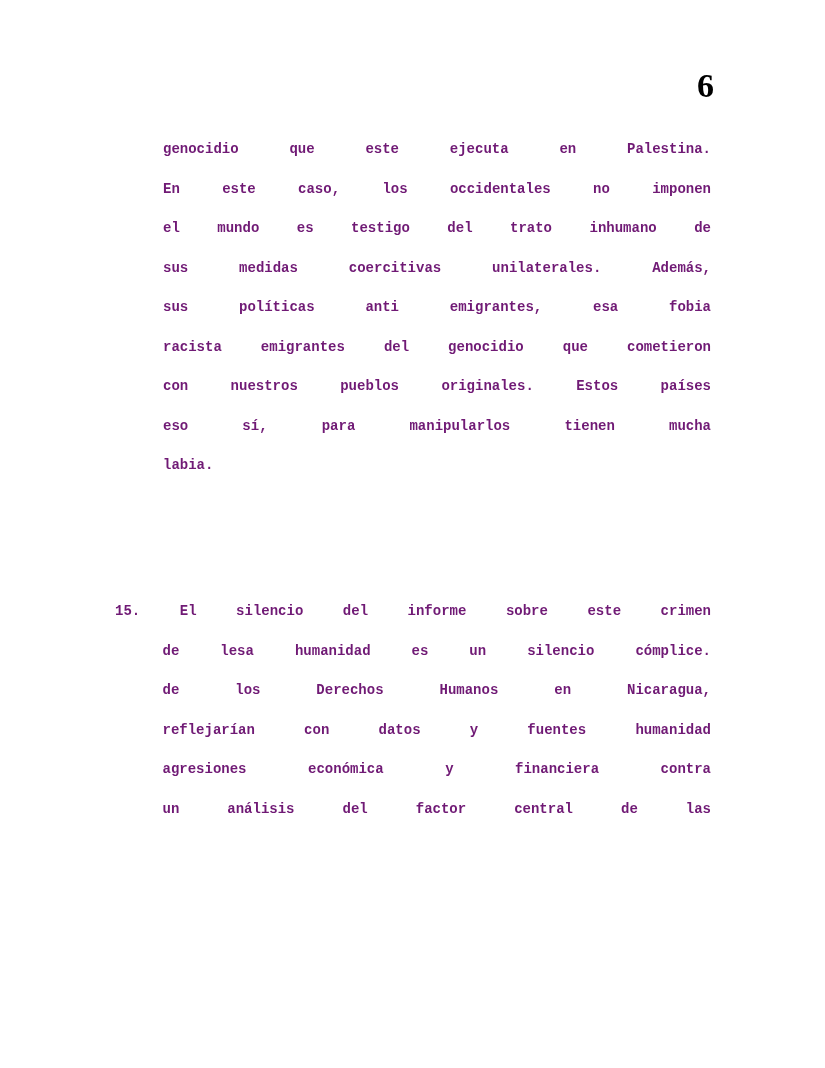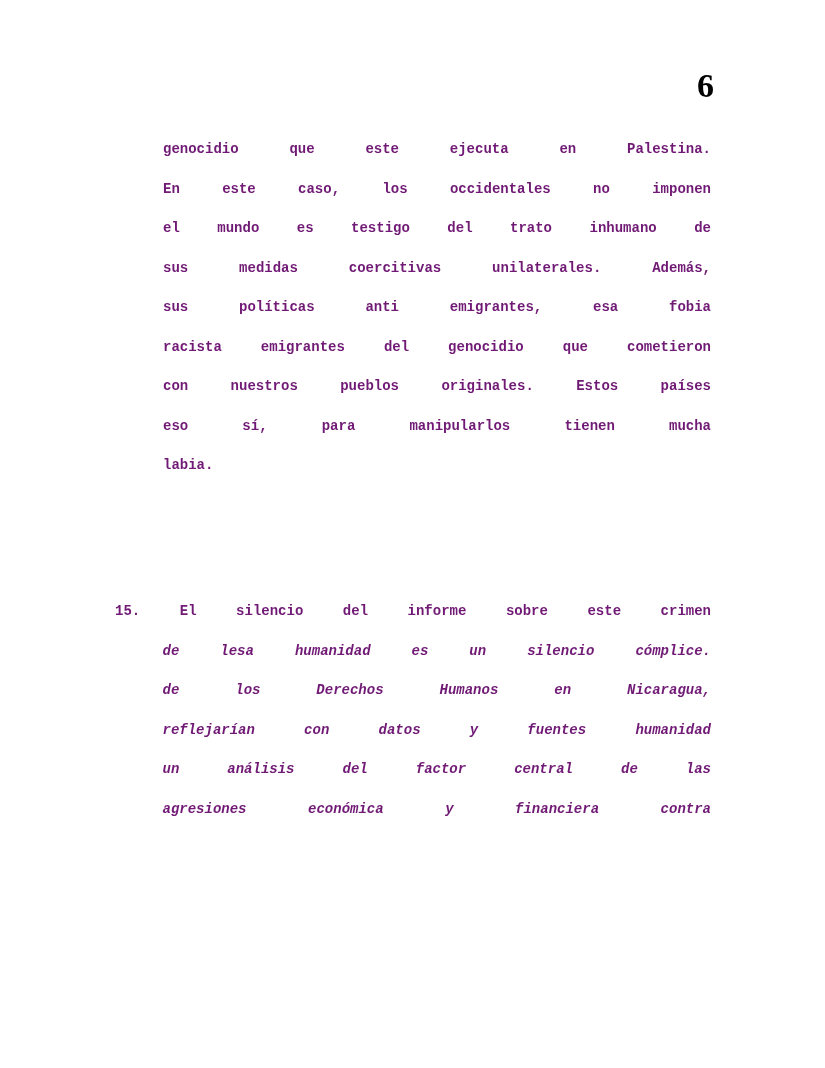--- a/index.html
+++ b/index.html
@@ -52,21 +52,20 @@
     text-align: justify;
     text-align-last: justify;
     white-space: normal;
   }
   .line.last {
     text-align: left;
     text-align-last: left;
   }
   .para-item15 .line.cont {
     margin-left: 47.5px;
-    font-style: italic;
   }
 </style>
 </head>
 <body>
 
 <div class="page">
 
   <div class="page-number">6</div>
 
   <div class="para para-continuation">
@@ -79,17 +78,17 @@
     <div class="line">con nuestros pueblos originales. Estos países</div>
     <div class="line">eso sí, para manipularlos tienen mucha</div>
     <div class="line last">labia.</div>
   </div>
 
   <div class="para para-item15">
     <div class="line">15. El silencio del informe sobre este crimen</div>
     <div class="line cont">de lesa humanidad es un silencio cómplice.</div>
     <div class="line cont">de los Derechos Humanos en Nicaragua,</div>
     <div class="line cont">reflejarían con datos y fuentes humanidad</div>
+    <div class="line cont">agresiones económica y financiera contra</div>
     <div class="line cont">un análisis del factor central de las</div>
-    <div class="line cont">agresiones económica y financiera contra</div>
   </div>
 
 </div>
 
 </body></html>

